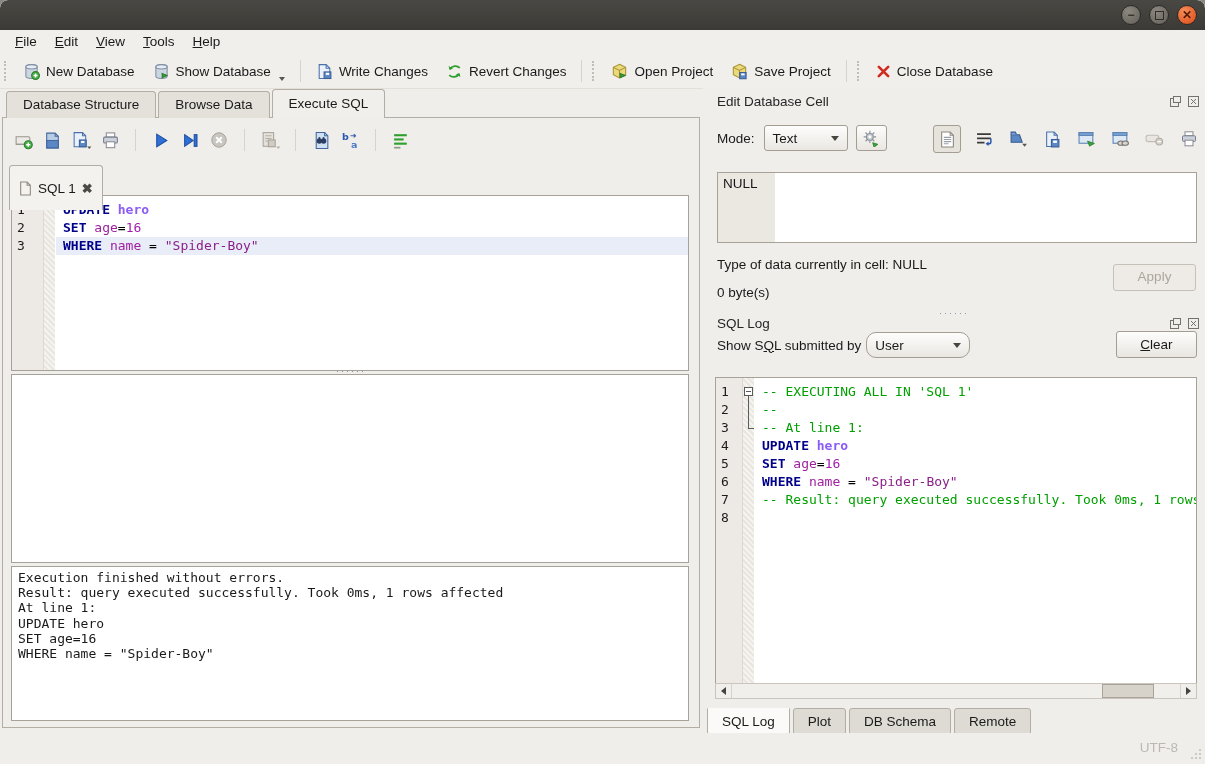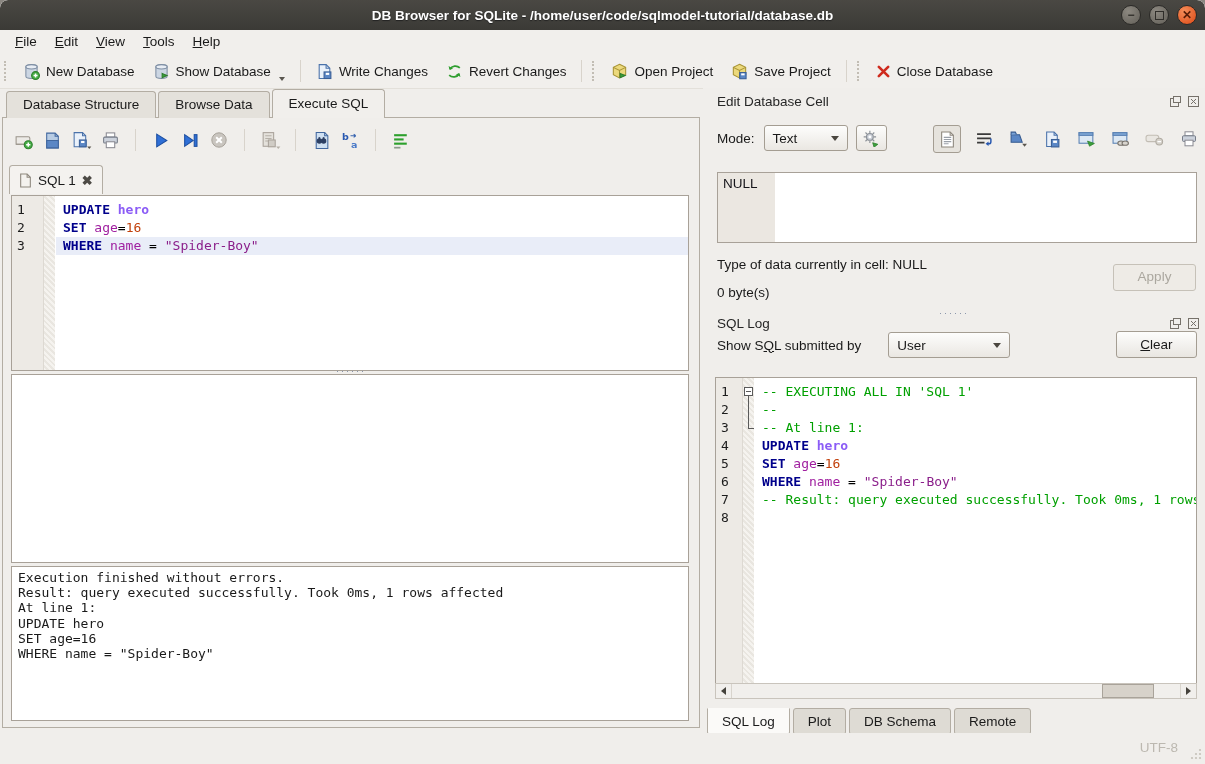--- a/index.html
+++ b/index.html
@@ -46,40 +46,40 @@
   .left-pane{position:absolute;top:88px;left:0;width:703px;height:645px;}
   .main-tabs{position:absolute;top:1px;left:6px;display:flex;align-items:flex-end;z-index:3;}
   .mtab{height:26px;line-height:26px;padding:0 16px;background:#e4e1db;
     border:1px solid #b3ada3;border-bottom:none;border-radius:3.5px 3.5px 0 0;margin-right:2px;}
   .mtab.active{background:#f1efec;height:28px;line-height:28px;}
   .tab-frame{position:absolute;top:29px;left:2px;right:3px;bottom:5px;
     border:1px solid #b3ada3;background:#f0eeeb;}
   .sqltb{position:absolute;top:10px;left:10px;display:flex;align-items:center;gap:9px;height:24px;}
   .itbtn{width:20px;height:20px;display:flex;align-items:center;justify-content:center;}
   .ftab-row{position:absolute;top:47px;left:6px;display:flex;z-index:2;}
-  .ftab{height:28px;display:flex;align-items:center;gap:6px;padding:0 9px;
+  .ftab{height:28px;display:flex;align-items:center;gap:6px;padding:8px 9px;
     background:#f4f2ef;border:1px solid #b3ada3;border-bottom:none;border-radius:3.5px 3.5px 0 0;}
   .ftab .close-x{color:#4d4a45;font-weight:bold;font-size:13px;}
   
   .codebox{position:absolute;background:#fff;border:1px solid #a8a198;overflow:hidden;
     font-family:"DejaVu Sans Mono",monospace;font-size:13px;}
   .gutter-bg{position:absolute;left:0;top:0;bottom:0;width:31px;background:#edeae5;border-right:1px solid #ddd9d2;}
   .fold-bg{position:absolute;left:32px;top:0;bottom:0;width:11px;
     background:repeating-linear-gradient(45deg,#f5f3ef 0 2px,#e9e6e0 2px 4px);}
   .code-body{position:relative;padding-top:5px;}
   .code-row{display:flex;height:18px;line-height:18px;}
   .code-row .ln{width:31px;padding-left:5px;box-sizing:border-box;color:#1c1c1c;flex:none;}
   .code-row .fold{width:12px;flex:none;margin-left:1px;position:relative;}
   .code-row .code{flex:1;white-space:pre;padding-left:7px;}
   .code-row .code.cur{background:#e9edf8;}
   .tk-kw{color:#00008b;font-weight:bold;}
   .tk-tbl{color:#8b5cf6;font-weight:bold;}
   .tk-id{color:#a020a0;}
   .tk-str{color:#8b208b;}
-  .tk-num{color:#c2410c;}
+  .tk-num{color:#a21caf;}
   .tk-cmt{color:#00a000;}
   .tk-op,.tk-pl{color:#000;}
   .fold-open::before{content:"";position:absolute;left:1px;top:4px;width:9px;height:9px;
     box-sizing:border-box;border:1px solid #5a5a5a;background:#fff;}
   .fold-open::after{content:"";position:absolute;left:3px;top:8px;width:5px;height:1px;background:#5a5a5a;}
   .fold-open{background:linear-gradient(#5a5a5a,#5a5a5a) 5px 13px/1px 5px no-repeat;}
   .fold-mid{background:linear-gradient(#5a5a5a,#5a5a5a) 5px 0/1px 18px no-repeat;}
   .fold-end{background:linear-gradient(#5a5a5a,#5a5a5a) 5px 0/1px 9px no-repeat,
             linear-gradient(#5a5a5a,#5a5a5a) 5px 9px/6px 1px no-repeat;}
   .editor-box{top:77px;left:8px;right:10px;height:174px;}
@@ -129,21 +129,20 @@
   .enc{position:absolute;right:27px;top:7px;color:#bcb8b0;}
   .grip{position:absolute;right:3px;bottom:4px;}
   svg{display:block;}
 </style>
 </head>
 <body>
 
 <div id="window">
 
   <div class="titlebar">
-    <span class="title-text">DB Browser for SQLite - /home/user/code/sqlmodel-tutorial/database.db</span>
     <div class="win-controls">
       <div class="wbtn">−</div>
       <div class="wbtn">
           <span class="sq"></span>
         </div>
       <div class="wbtn close">✕</div>
     </div>
   </div>
 
   <div class="menubar">
@@ -546,21 +545,21 @@
       <span class="dbtn">
           <svg width="11" height="11" viewBox="0 0 11 11">
             <rect x="0.5" y="0.5" width="10" height="10" fill="none" stroke="#76716a"></rect>
             <path d="M3 3l5 5M8 3l-5 5" stroke="#76716a"></path>
           </svg>
         </span>
     </div>
 
     <div class="filter-row">
       <span><span>Show S</span><u>Q</u><span>L submitted by</span></span>
-      <span class="combo" style="width:122px;margin-left:27px;">
+      <span class="combo" style="width:104px;margin-left:5px;border-radius:10px;">
         <span class="cval">User</span>
         <span class="caret"></span>
       </span>
       <span class="pushbtn clear-btn"><u>C</u><span>lear</span></span>
     </div>
 
     <div class="codebox log-box" id="log-box">
       <div class="gutter-bg"></div>
       <div class="fold-bg"></div>
       <div class="code-body">

